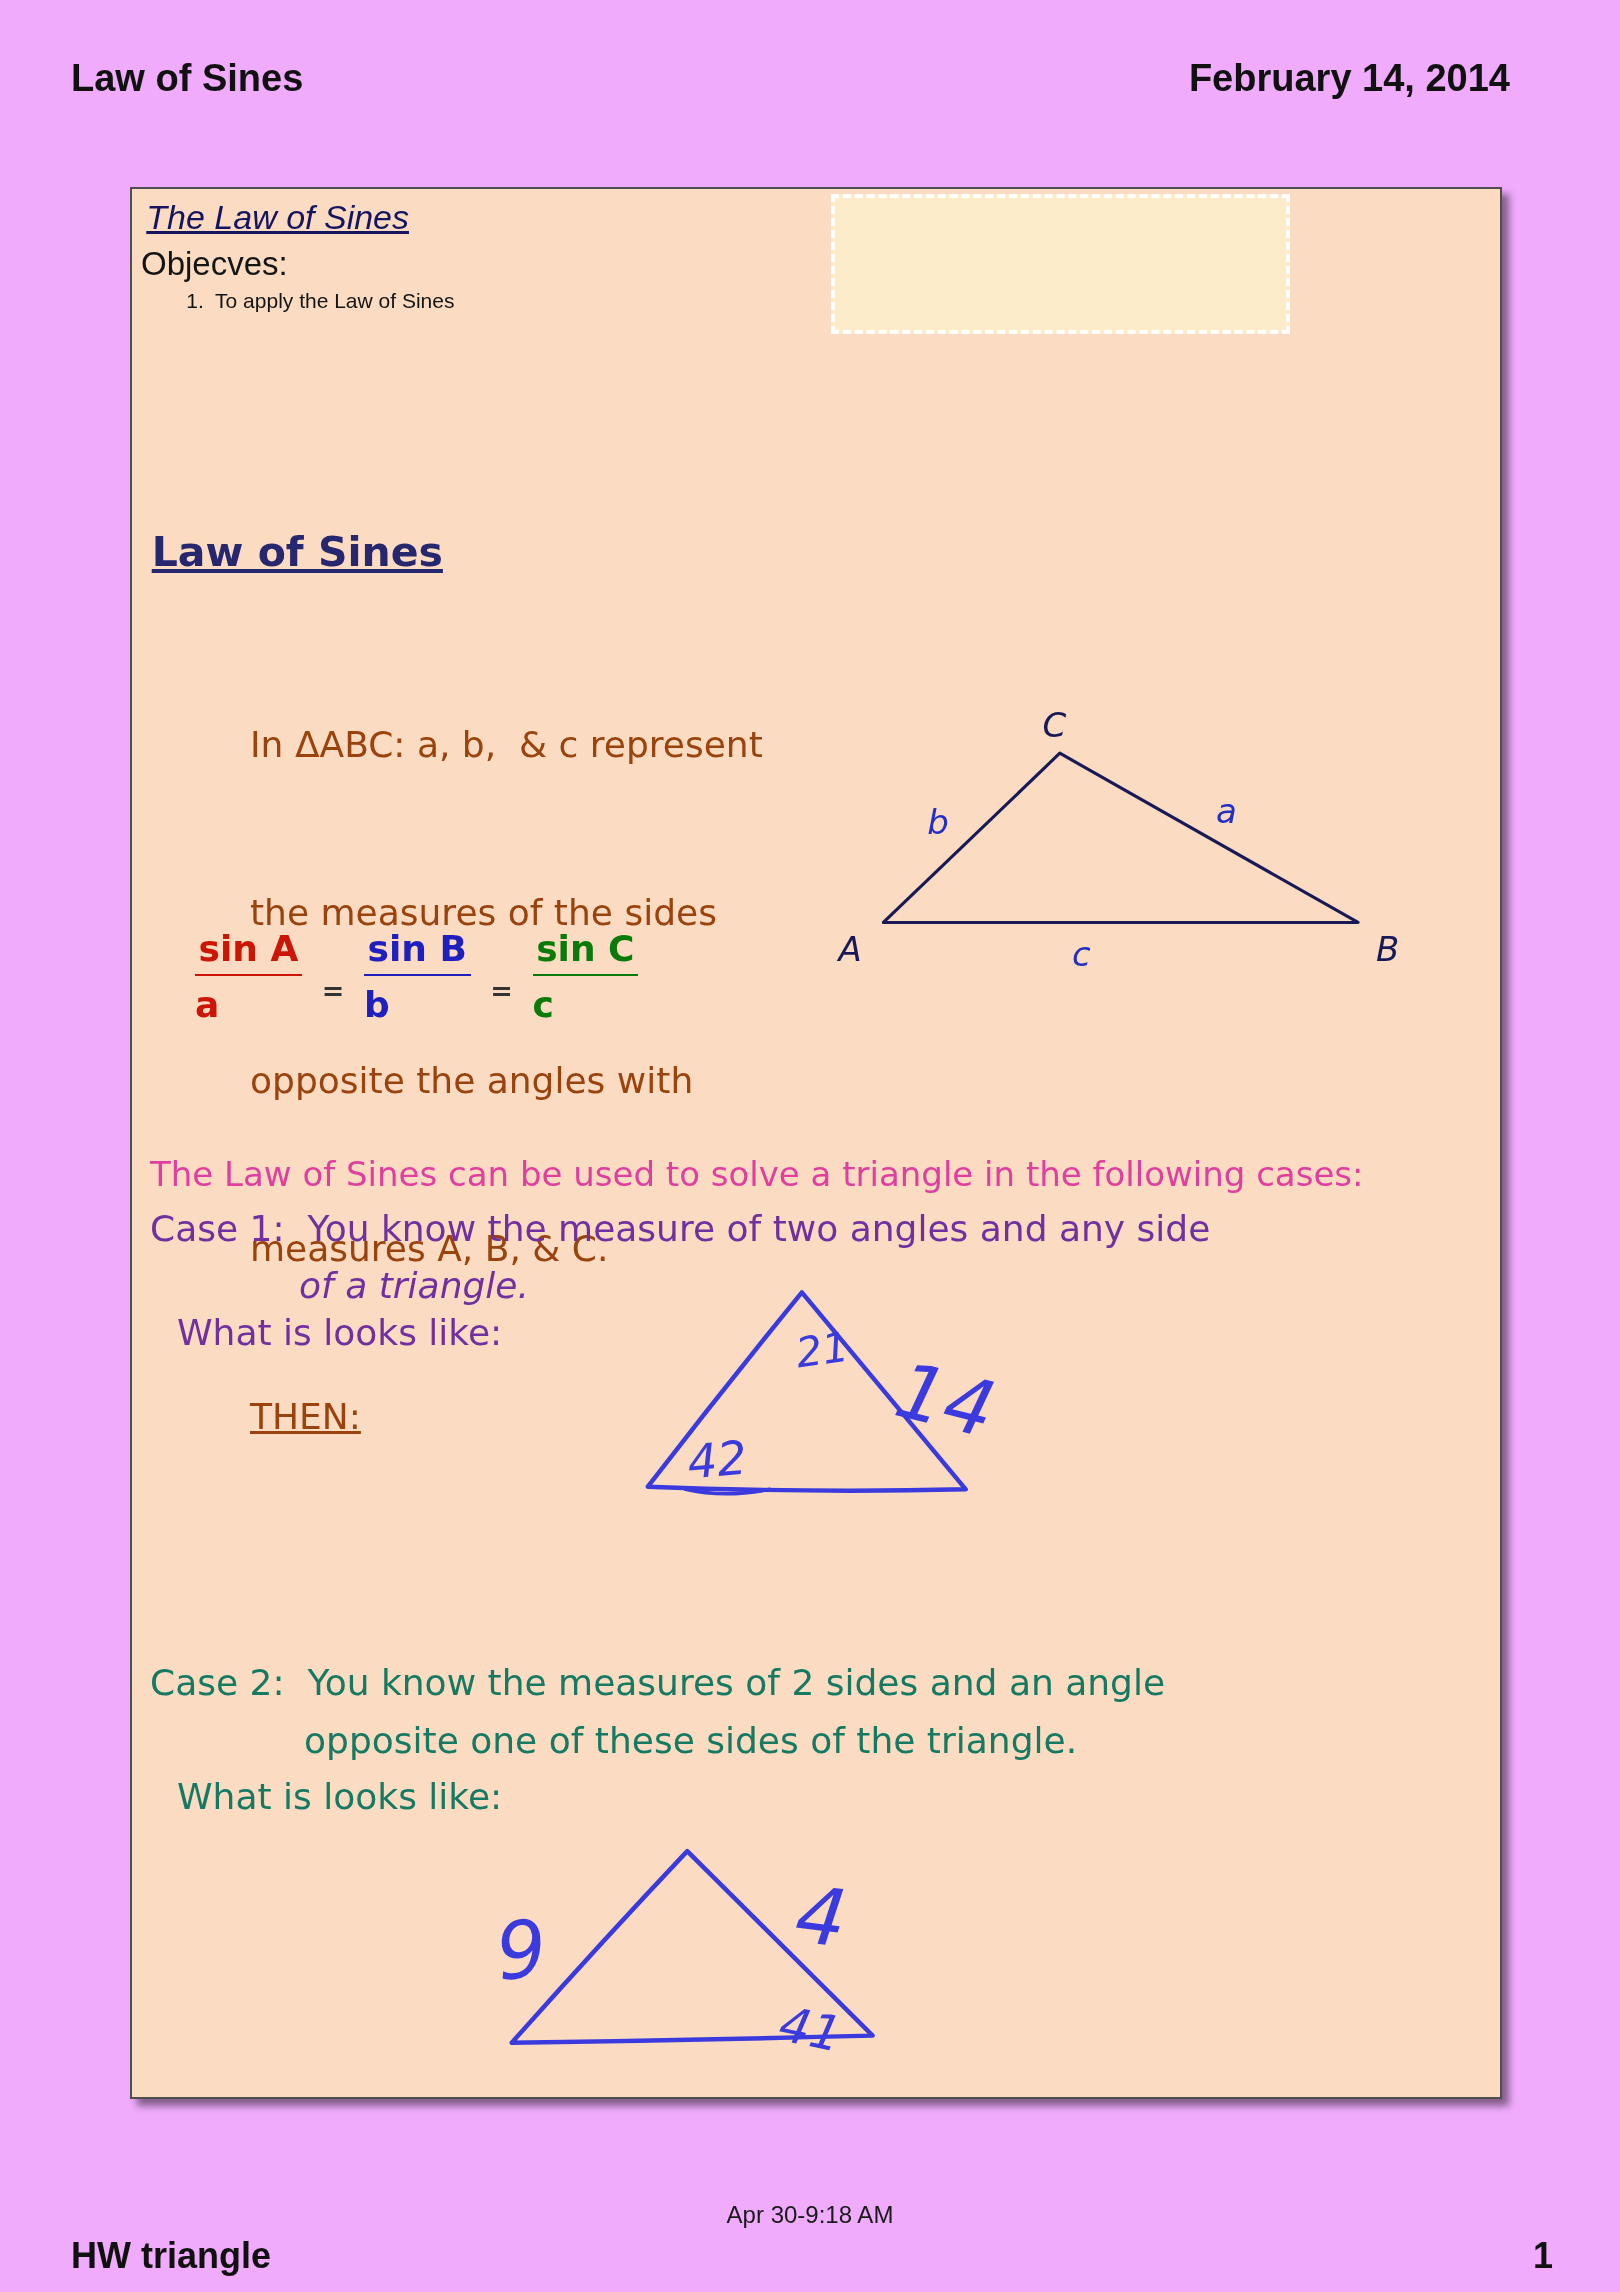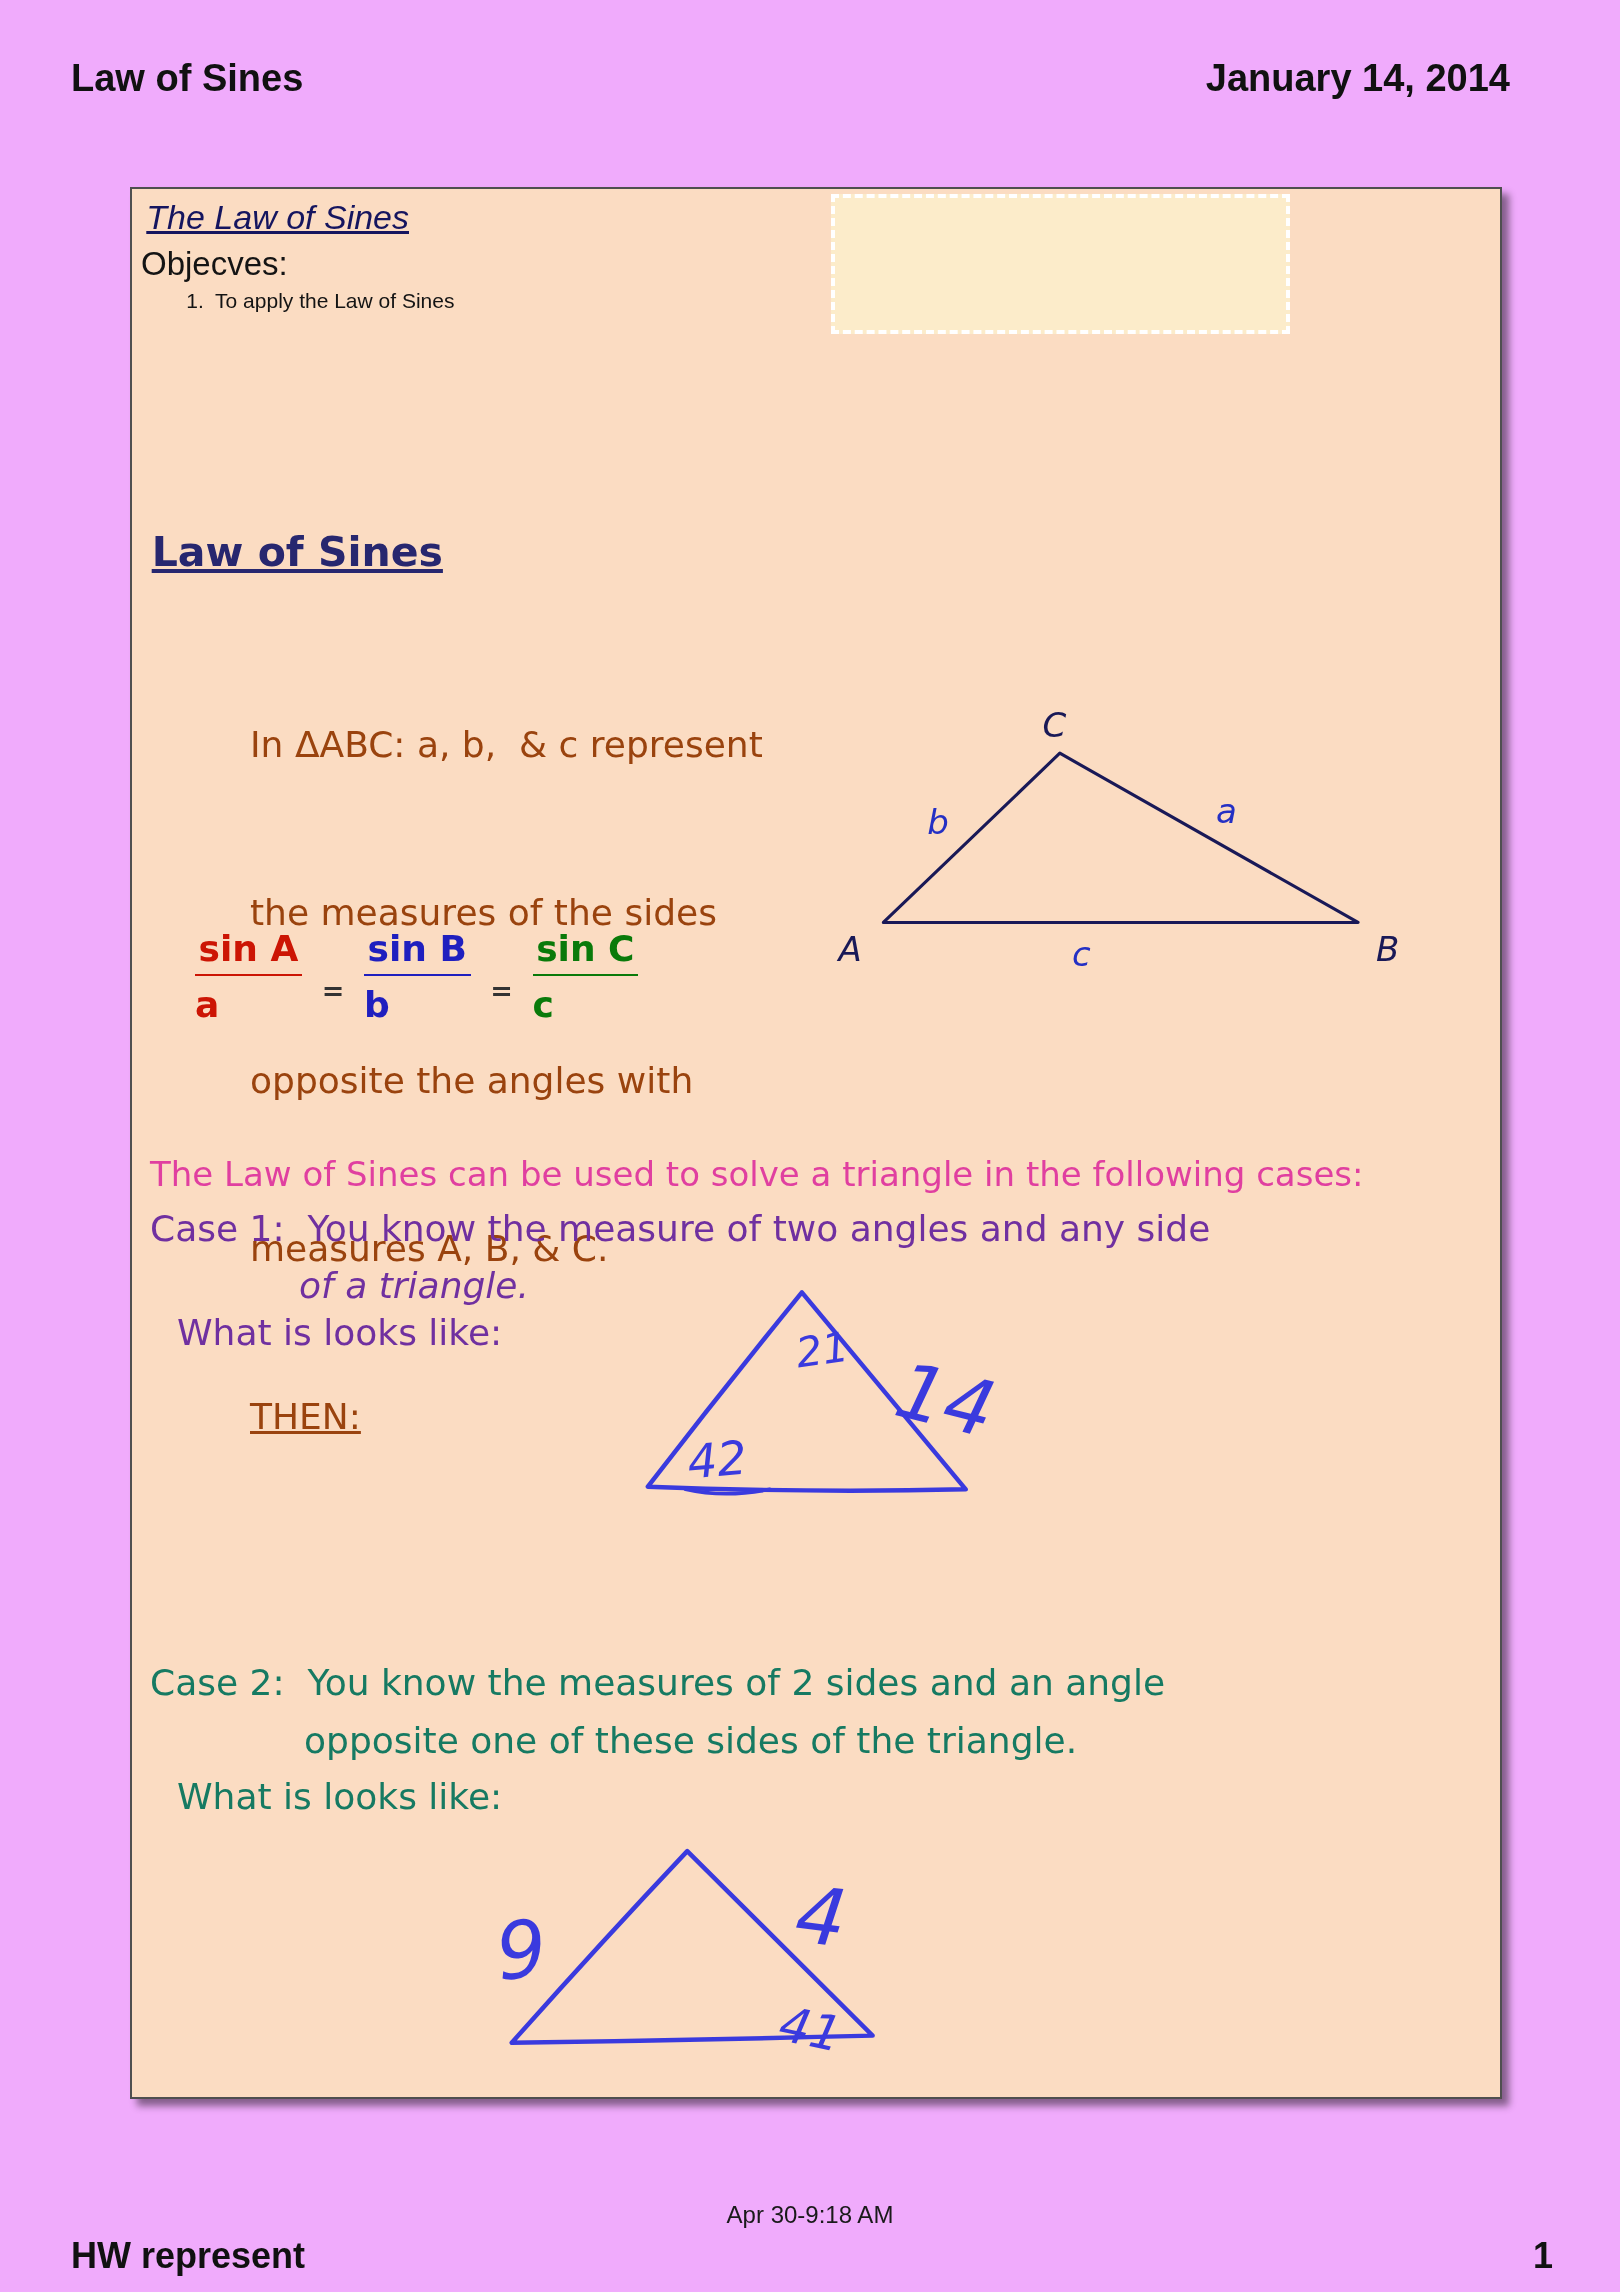--- a/index.html
+++ b/index.html
@@ -65,21 +65,21 @@
                font-size:24px; color:#1a1a1a; }
   .ftr-hw   { position:absolute; left:71px;  top:2235px; font-size:36px; font-weight:bold; color:#111; }
   .ftr-page { position:absolute; right:67px; top:2235px; font-size:36px; font-weight:bold; color:#111; }
 </style>
 </head>
 <body>
 
 <div class="page">
 
   <div class="hdr-title">Law of Sines</div>
-  <div class="hdr-date">January 14, 2014</div>
+  <div class="hdr-date">February 14, 2014</div>
 
   <div class="board">
 
     <div class="abs intro-title">The Law of Sines</div>
     <div class="abs obj-label">Objecves:</div>
     <div class="abs obj-line1">1.  To apply the Law of Sines</div>
 
     <div class="cover-box"></div>
 
 
@@ -143,17 +143,17 @@
       <g font-family="DejaVu Sans, sans-serif" font-style="italic" fill="#3a3ade">
         <path d="M620 1856 Q520 1962 424 2070 Q625 2067 827 2062 Q722 1958 620 1856 Z" fill="none" stroke="#3a3ade" stroke-width="5" stroke-linecap="round" stroke-linejoin="round"></path>
         <text x="410" y="2000" font-size="88" transform="rotate(-6 410 2000)">9</text>
         <text x="738" y="1956" font-size="88" transform="rotate(7 738 1956)">4</text>
         <text x="720" y="2066" font-size="54" transform="rotate(12 720 2066)">41</text>
       </g>
     </svg>
   </div>
 
   <div class="timestamp">Apr 30-9:18 AM</div>
-  <div class="ftr-hw">HW represent</div>
+  <div class="ftr-hw">HW triangle</div>
   <div class="ftr-page">1</div>
 
 </div>
 
 
 </body></html>

